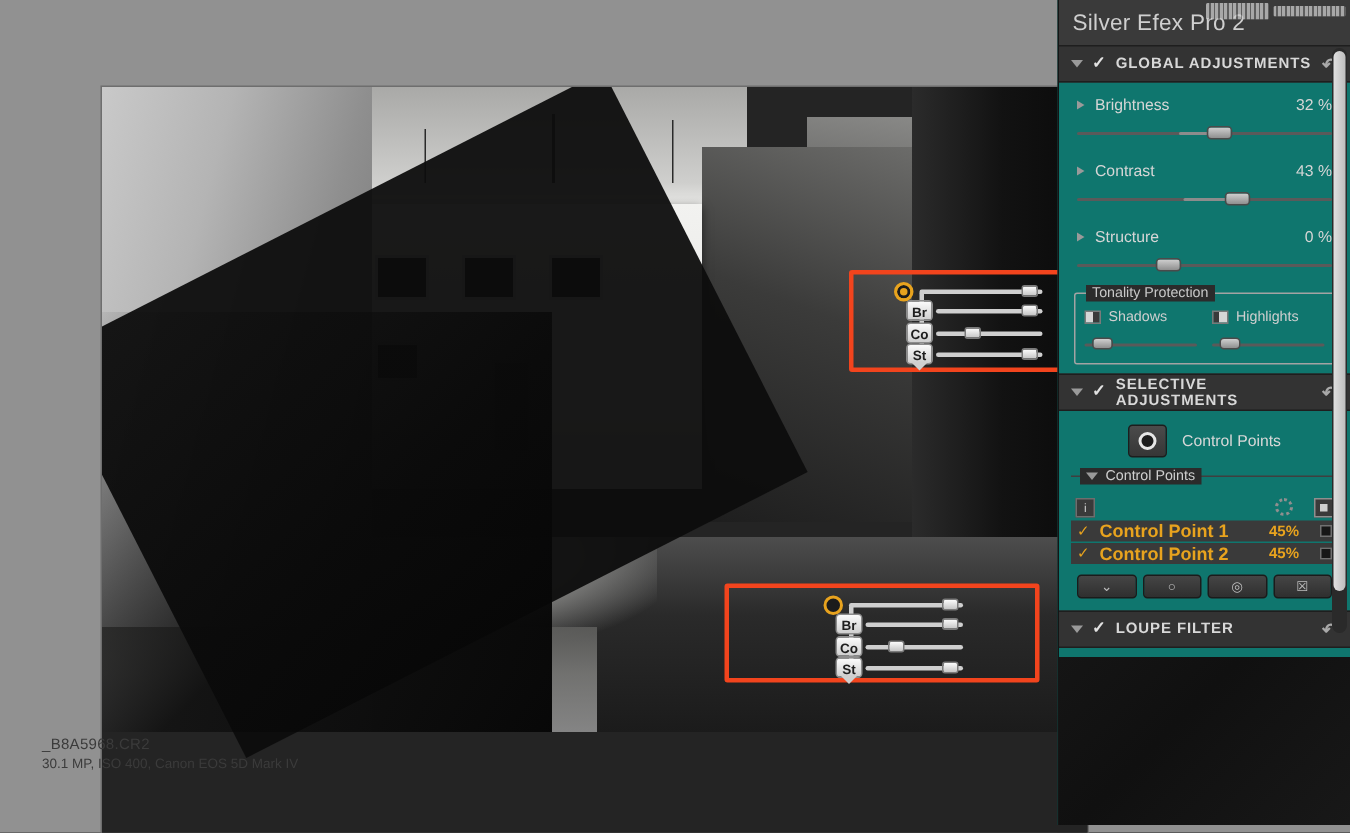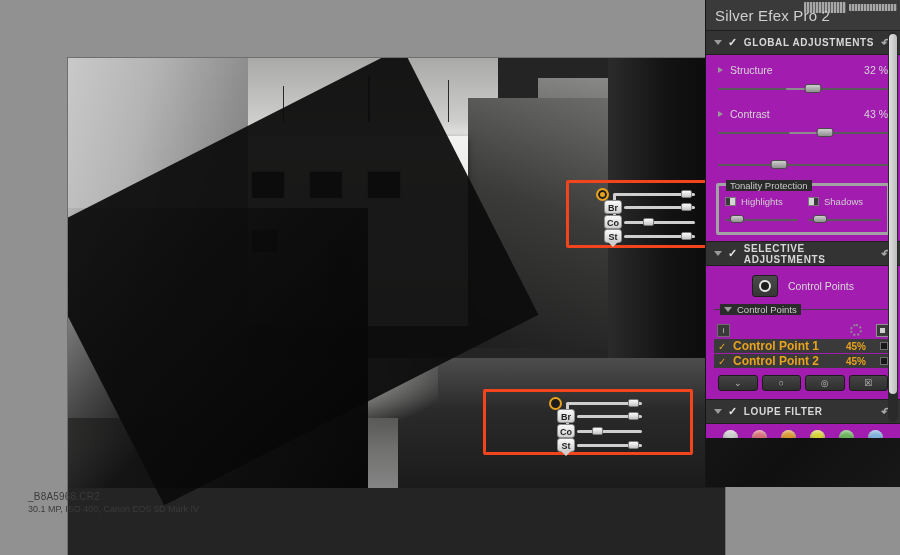--- a/index.html
+++ b/index.html
@@ -137,22 +137,22 @@
   
   .caption {
     position:absolute; left:28px; top:491px; width:657px;
     text-align:left; color:#3b3b3b; font-size:9px; line-height:12px;
     font-family:"Liberation Sans", sans-serif;
   }
   .caption .fname { font-size:10px; letter-spacing:.2px; }
 
   
   .panel {
-    position:absolute; right:0; top:0; width:195px; height:487px;
-    background:#a21caf;
+    position:absolute; right:0; top:0; width:195px; height:550px;
+    background:#0f766e;
     border-left:1px solid #151515;
     color:#d7d7d7; font-size:10px;
   }
   .panel-title {
     height:30px; background:#3a3a3a;
     display:flex; align-items:center;
     padding-left:9px;
     color:#cfcfcf; font-size:15px; letter-spacing:.2px;
     position:relative;
   }
@@ -199,21 +199,21 @@
     position:absolute; top:5px; height:2px; background:#8c8c8c; border-radius:1px;
   }
   .thumb {
     position:absolute; top:1px; width:17px; height:9px; border-radius:3px;
     background:linear-gradient(180deg,#cfcfcf,#8f8f8f);
     border:1px solid #4a4a4a; transform:translateX(-50%);
   }
 
   .tonality {
     margin:8px 10px 6px 10px; padding:10px 6px 8px 6px;
-    border:3px solid #a3a3a3; border-radius:2px; position:relative;
+    border:1px solid #a3a3a3; border-radius:2px; position:relative;
   }
   .tonality-legend {
     position:absolute; top:-6px; left:7px; background:#2b2b2b;
     padding:0 4px; font-size:9.5px; color:#c8c8c8;
   }
   .tp-cols { display:flex; gap:10px; }
   .tp-col { flex:1; }
   .tp-head { display:flex; align-items:center; gap:5px; margin-bottom:6px; }
   .tp-swatch {
     width:11px; height:9px; border:1px solid #7a7a7a;
@@ -404,21 +404,21 @@
     <div class="section-head">
       <span class="tri"></span>
       <span class="chk">✓</span>
       <span>GLOBAL ADJUSTMENTS</span>
       <span class="reset">↶</span>
     </div>
 
     <div class="slider-row">
       <div class="slider-top">
         <span class="tri-s"></span>
-        <span class="slider-name">Structure</span>
+        <span class="slider-name">Brightness</span>
         <span class="slider-val">32 %</span>
       </div>
       <div class="track-wrap">
         <div class="track"></div>
         <div class="track-fill" style="left:40%;width:16%;"></div>
         <div class="thumb" style="left:56%;"></div>
       </div>
     </div>
 
     <div class="slider-row">
@@ -428,49 +428,54 @@
         <span class="slider-val">43 %</span>
       </div>
       <div class="track-wrap">
         <div class="track"></div>
         <div class="track-fill" style="left:42%;width:21%;"></div>
         <div class="thumb" style="left:63%;"></div>
       </div>
     </div>
 
     <div class="slider-row">
+      <div class="slider-top">
+        <span class="tri-s"></span>
+        <span class="slider-name">Structure</span>
+        <span class="slider-val">0 %</span>
+      </div>
       <div class="track-wrap">
         <div class="track"></div>
         <div class="thumb" style="left:36%;"></div>
       </div>
     </div>
 
     <div class="tonality">
       <div class="tonality-legend">Tonality Protection</div>
       <div class="tp-cols">
+        <div class="tp-col">
+          <div class="tp-head">
+            <span class="tp-swatch sh"></span>
+            <span class="tp-name">Shadows</span>
+          </div>
+          <div class="track-wrap" style="height:10px;">
+            <div class="track"></div>
+            <div class="thumb" style="left:16%;width:14px;height:8px;"></div>
+          </div>
+        </div>
         <div class="tp-col">
           <div class="tp-head">
             <span class="tp-swatch hi"></span>
             <span class="tp-name">Highlights</span>
           </div>
           <div class="track-wrap" style="height:10px;">
             <div class="track"></div>
             <div class="thumb" style="left:16%;width:14px;height:8px;"></div>
           </div>
         </div>
-        <div class="tp-col">
-          <div class="tp-head">
-            <span class="tp-swatch sh"></span>
-            <span class="tp-name">Shadows</span>
-          </div>
-          <div class="track-wrap" style="height:10px;">
-            <div class="track"></div>
-            <div class="thumb" style="left:16%;width:14px;height:8px;"></div>
-          </div>
-        </div>
       </div>
     </div>
 
     <div class="section-head">
       <span class="tri"></span>
       <span class="chk">✓</span>
       <span>SELECTIVE ADJUSTMENTS</span>
       <span class="reset">↶</span>
     </div>
 

